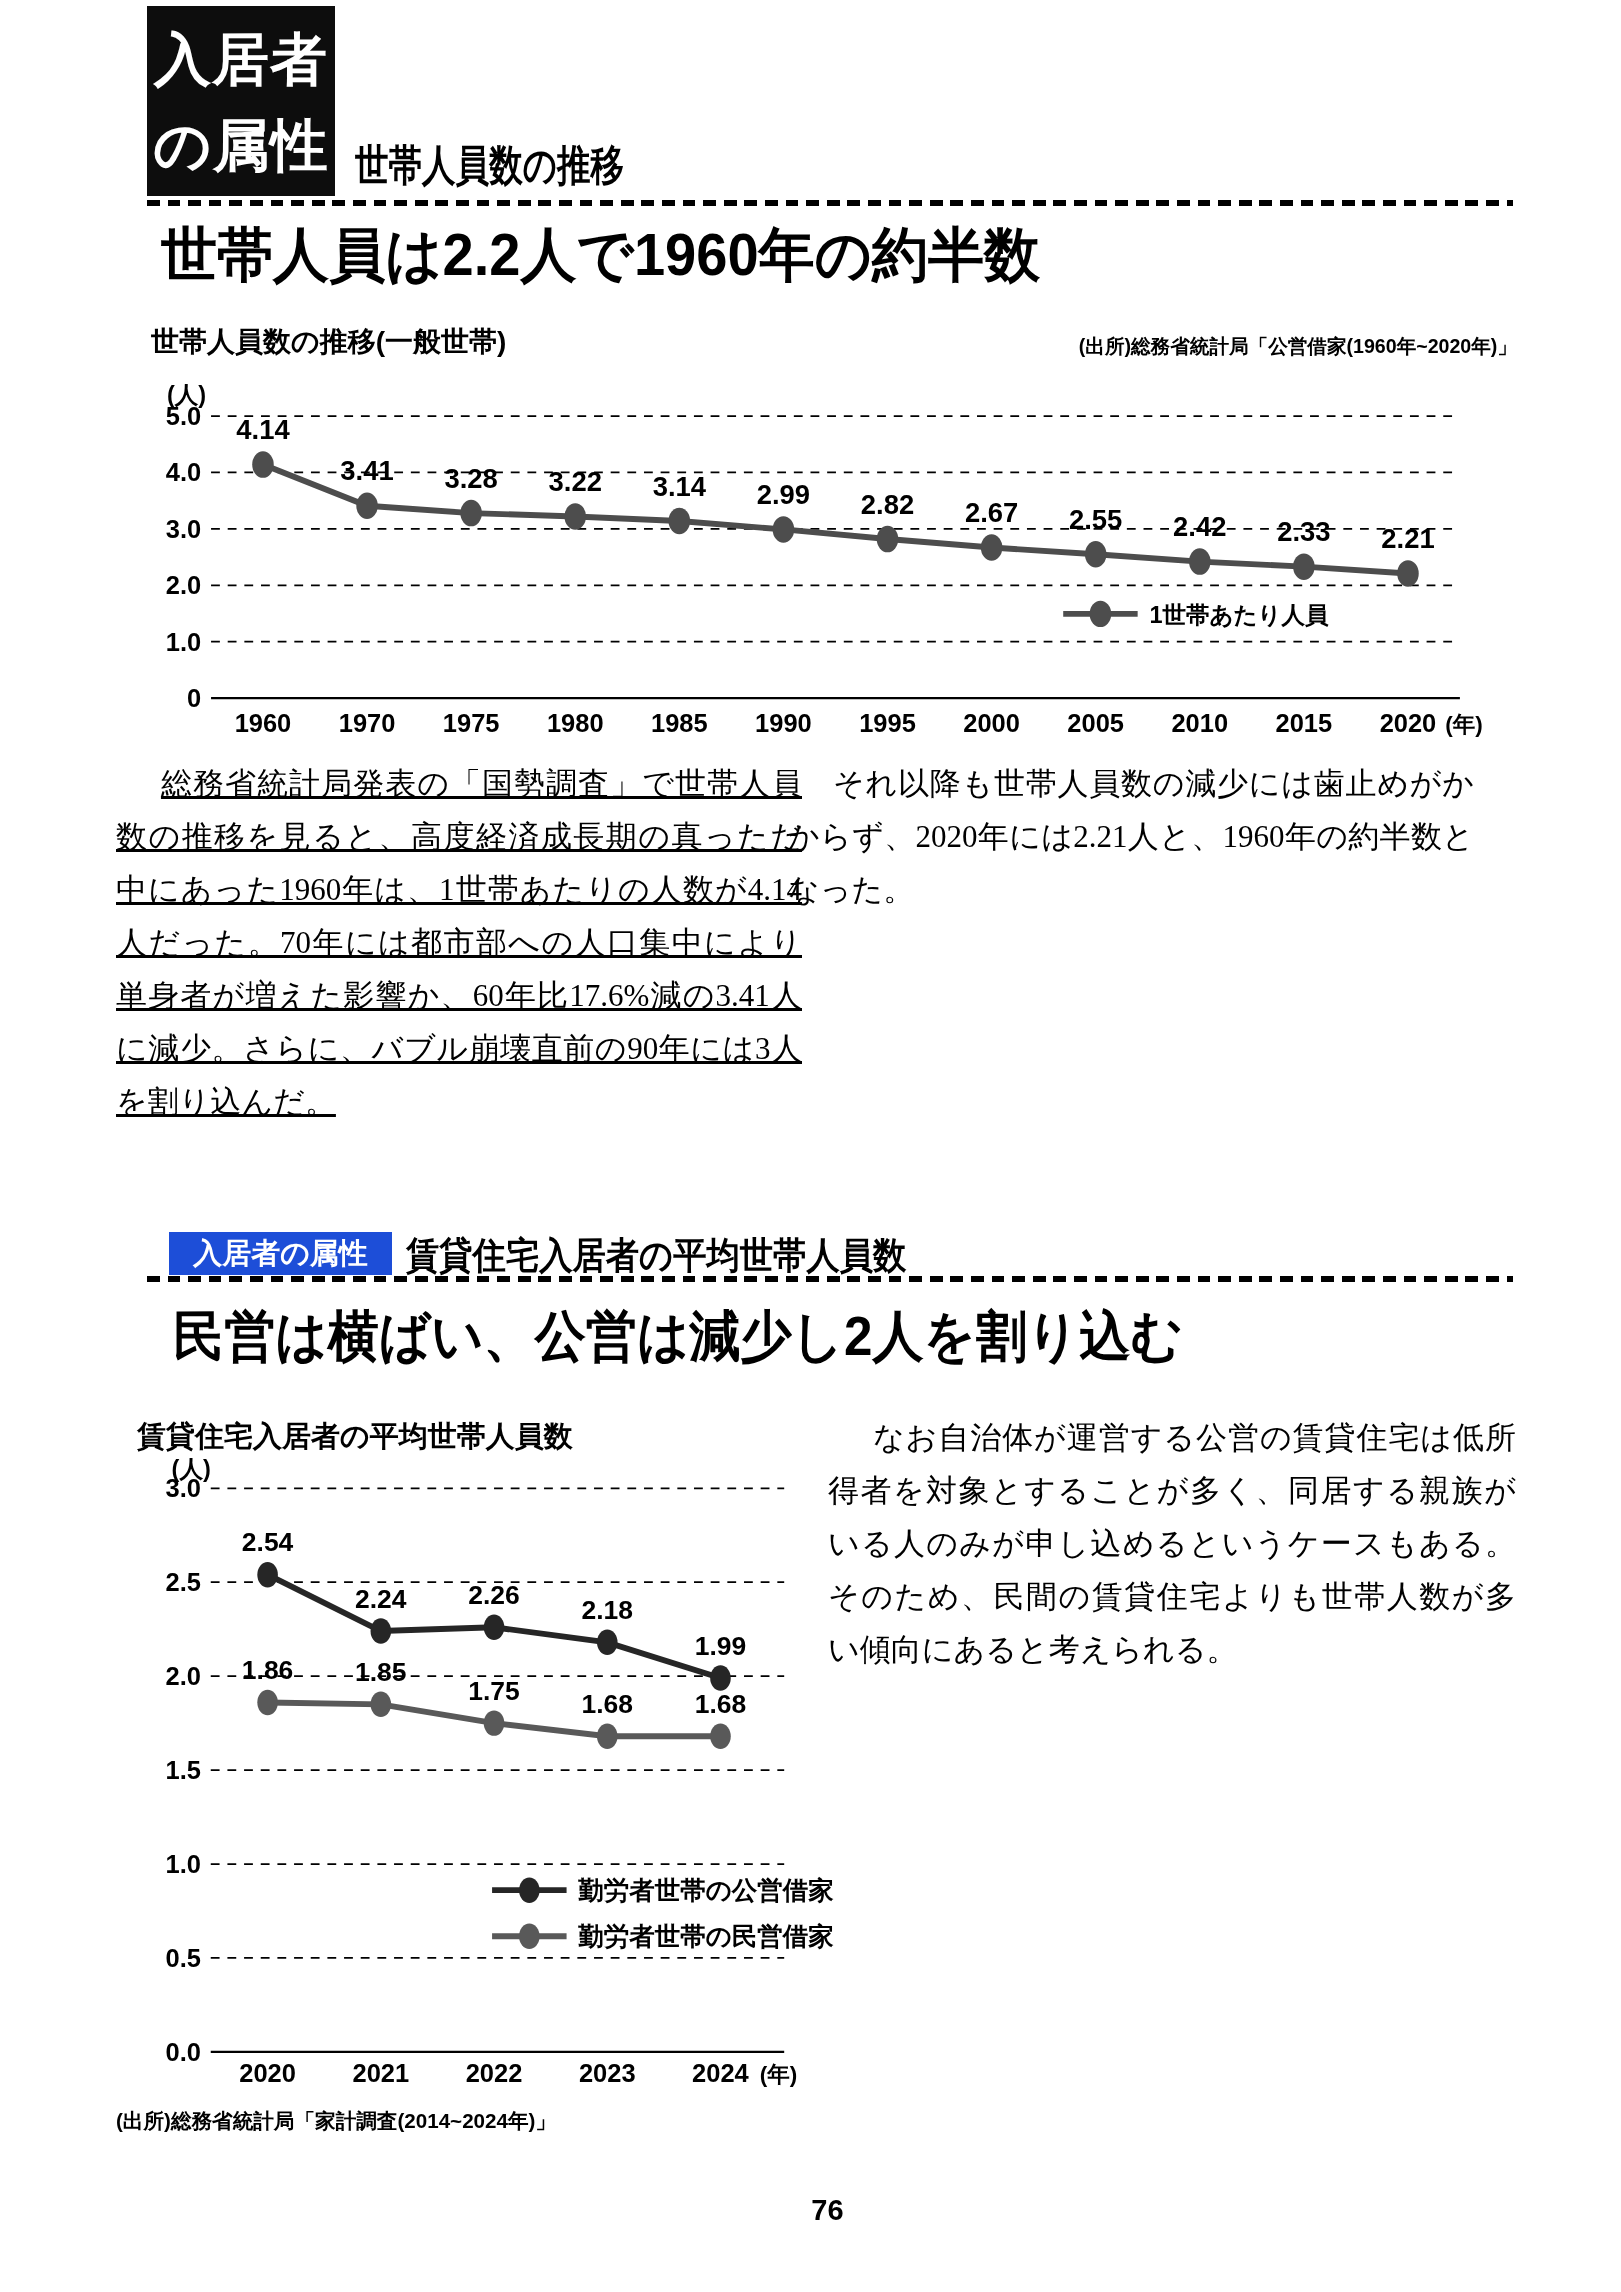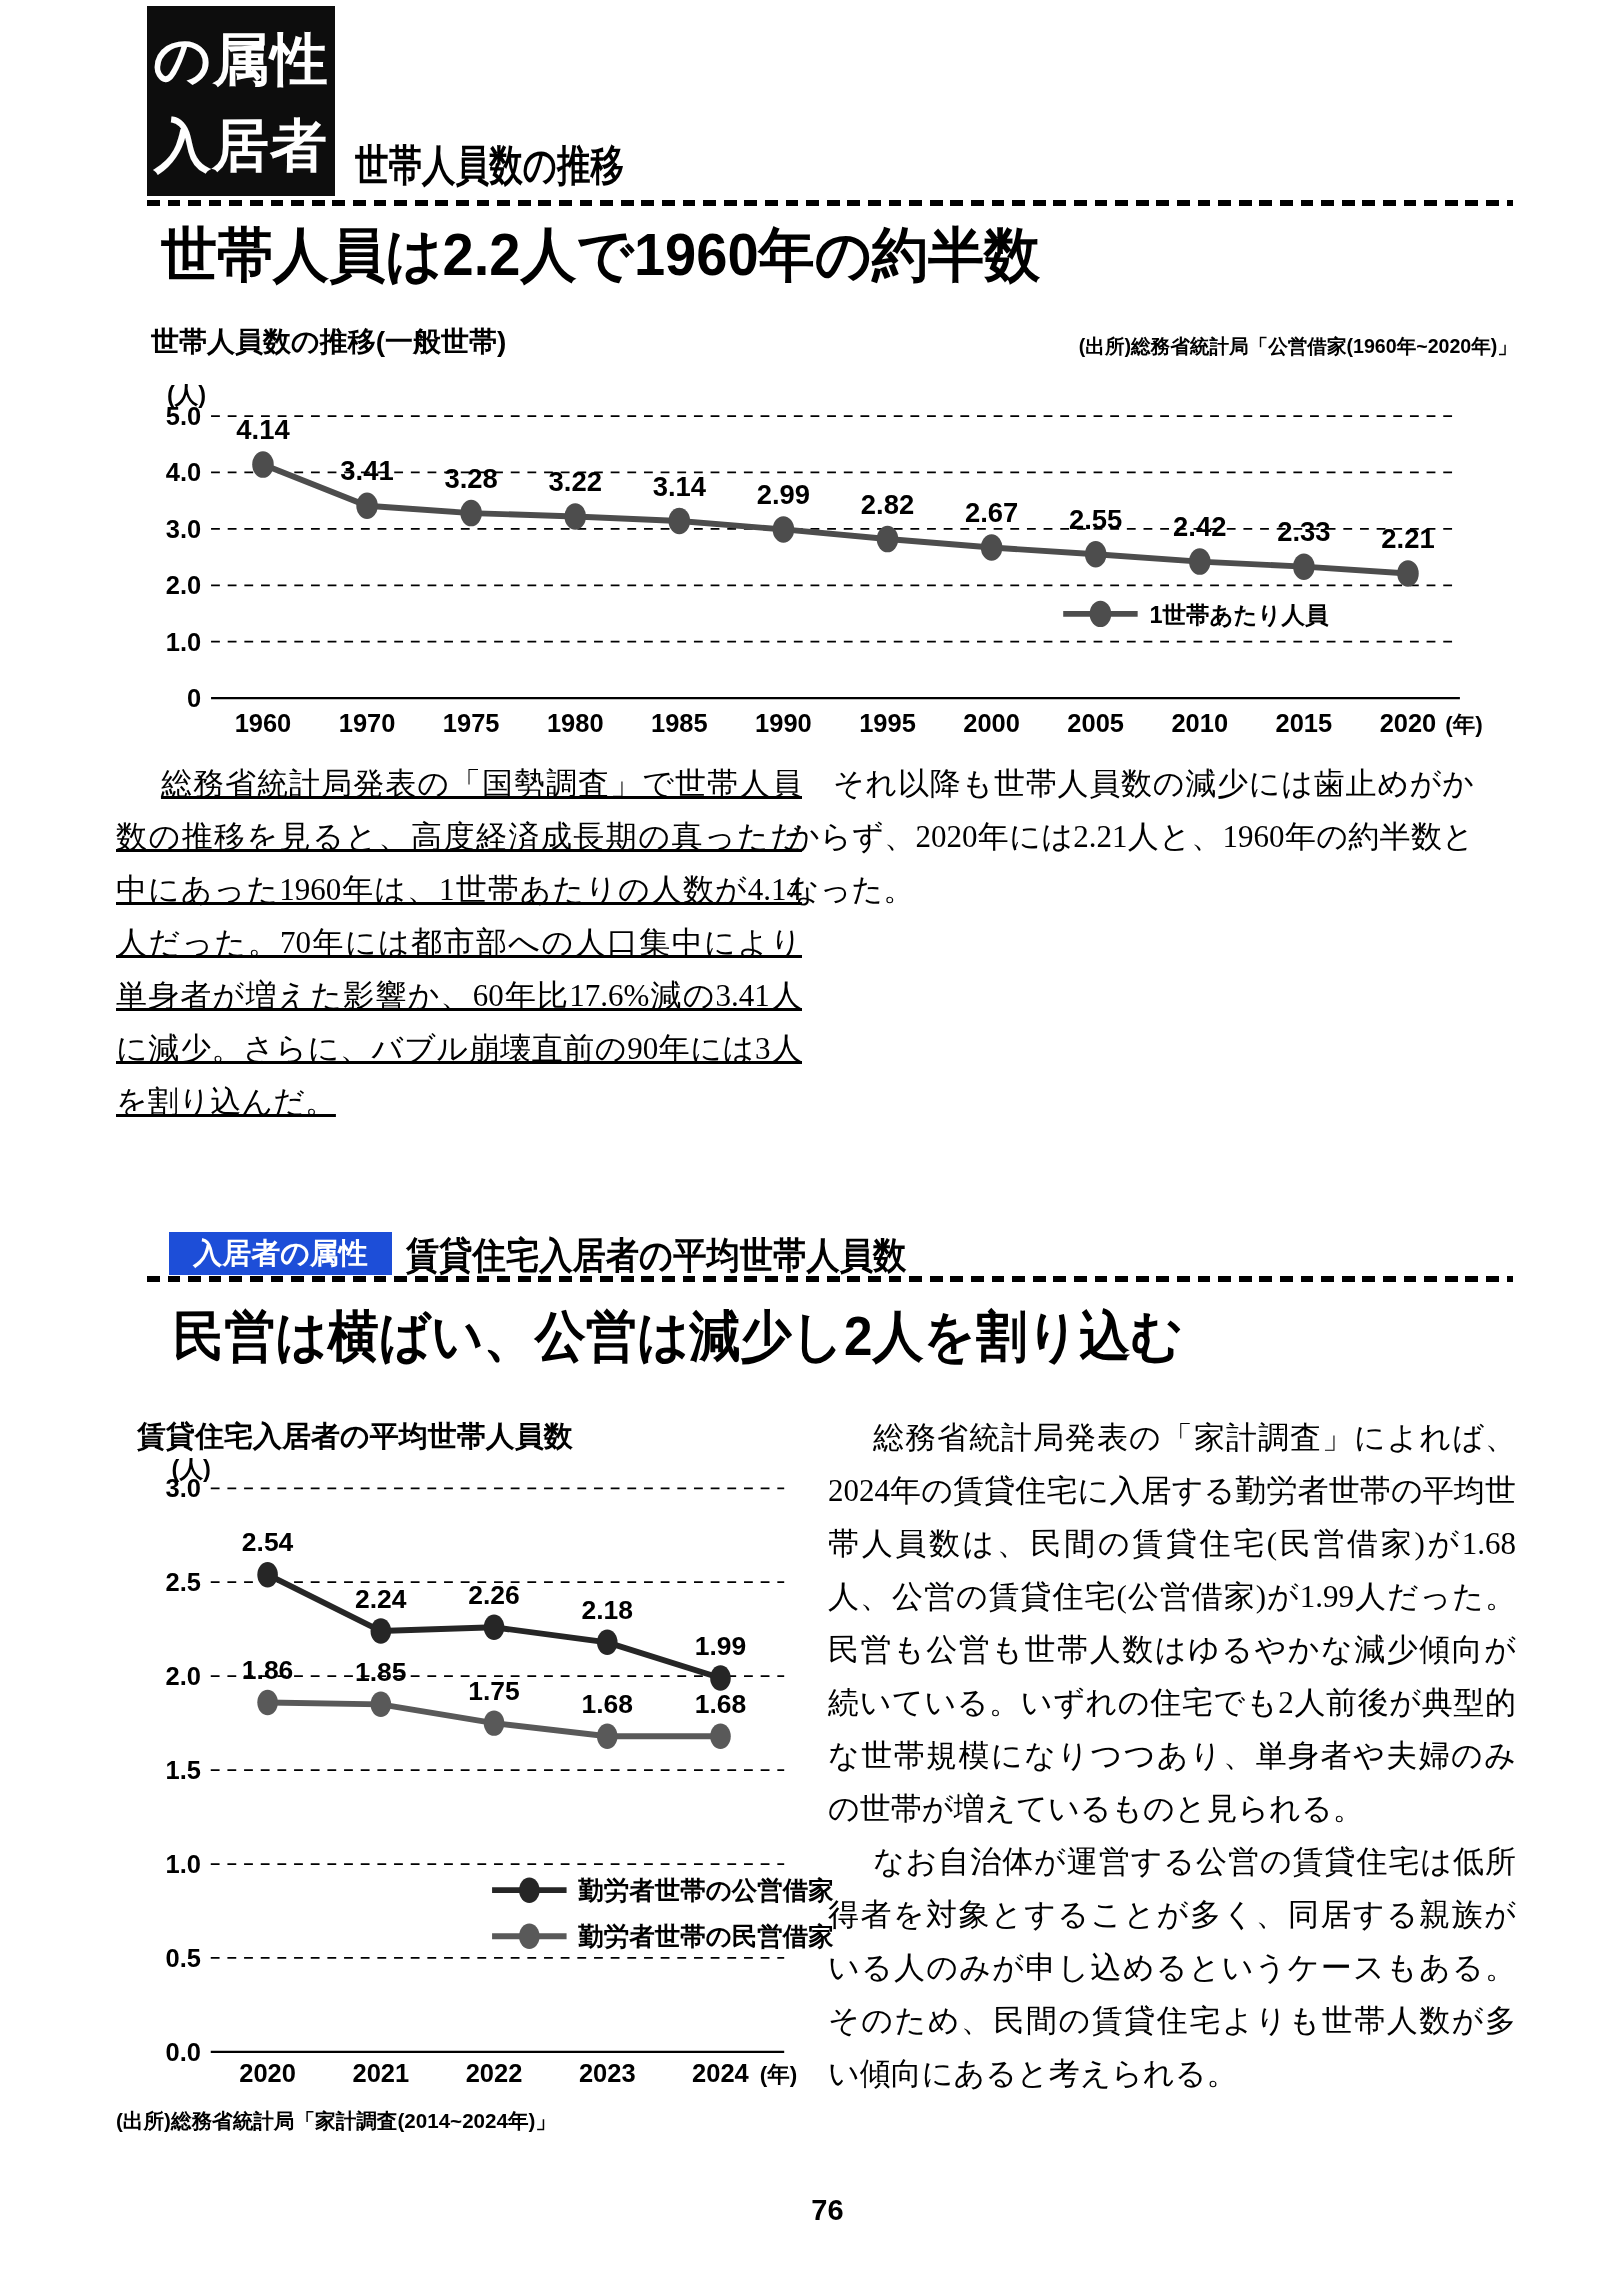--- a/index.html
+++ b/index.html
@@ -38,22 +38,22 @@
   
   svg{position:absolute;font-family:"Liberation Sans","DejaVu Sans",sans-serif;}
   .pagenum{left:17px;top:2194px;width:1621px;text-align:center;font-size:29px;font-weight:700;}
 </style>
 </head>
 <body>
 
 <div class="page">
 
   <div class="abs badge1">
+    <div class="bl">入居者</div>
     <div class="bl">の属性</div>
-    <div class="bl">入居者</div>
   </div>
   <div class="abs kicker kicker1">世帯人員数の推移</div>
   <div class="abs dashsep sep1"></div>
   <div class="abs bigtitle title1">世帯人員は2.2人で1960年の約半数</div>
 
   <div class="abs charttitle ct1">世帯人員数の推移(一般世帯)</div>
   <div class="abs source src1">(出所)総務省統計局「公営借家(1960年~2020年)」</div>
 
   <svg id="chart1" style="left:0;top:370px" width="1621" height="382" viewBox="0 0 1654 390">
       <g>
@@ -190,19 +190,18 @@
         <text x="590" y="507" font-size="26" font-weight="700">勤労者世帯の公営借家</text>
         <line x1="502" x2="578" y1="545" y2="545" stroke="#595959" stroke-width="6"></line>
         <ellipse cx="540" cy="545" rx="10.5" ry="13" fill="#595959"></ellipse>
         <text x="590" y="554" font-size="26" font-weight="700">勤労者世帯の民営借家</text>
       </g>
     </svg>
 
   <div class="abs source src2">(出所)総務省統計局「家計調査(2014~2024年)」</div>
 
   <div class="abs col col2">
-    <p>総務省統計局発表の「家計調査」によれば、2024年の賃貸住宅に入居する勤労者世帯の平均世帯人員数は、民間の賃貸住宅(民営借家)が1.68人、公営の賃貸住宅(公営借家)が1.99人だった。民営も公営も世帯人数はゆるやかな減少傾向が続いている。いずれの住宅でも2人前後が典型的な世帯規模になりつつあり、単身者や夫婦のみの世帯が増えているものと見られる。</p>
     <p>なお自治体が運営する公営の賃貸住宅は低所得者を対象とすることが多く、同居する親族がいる人のみが申し込めるというケースもある。そのため、民間の賃貸住宅よりも世帯人数が多い傾向にあると考えられる。</p>
   </div>
 
   <div class="abs pagenum">76</div>
 </div>
 
 
 </body></html>

